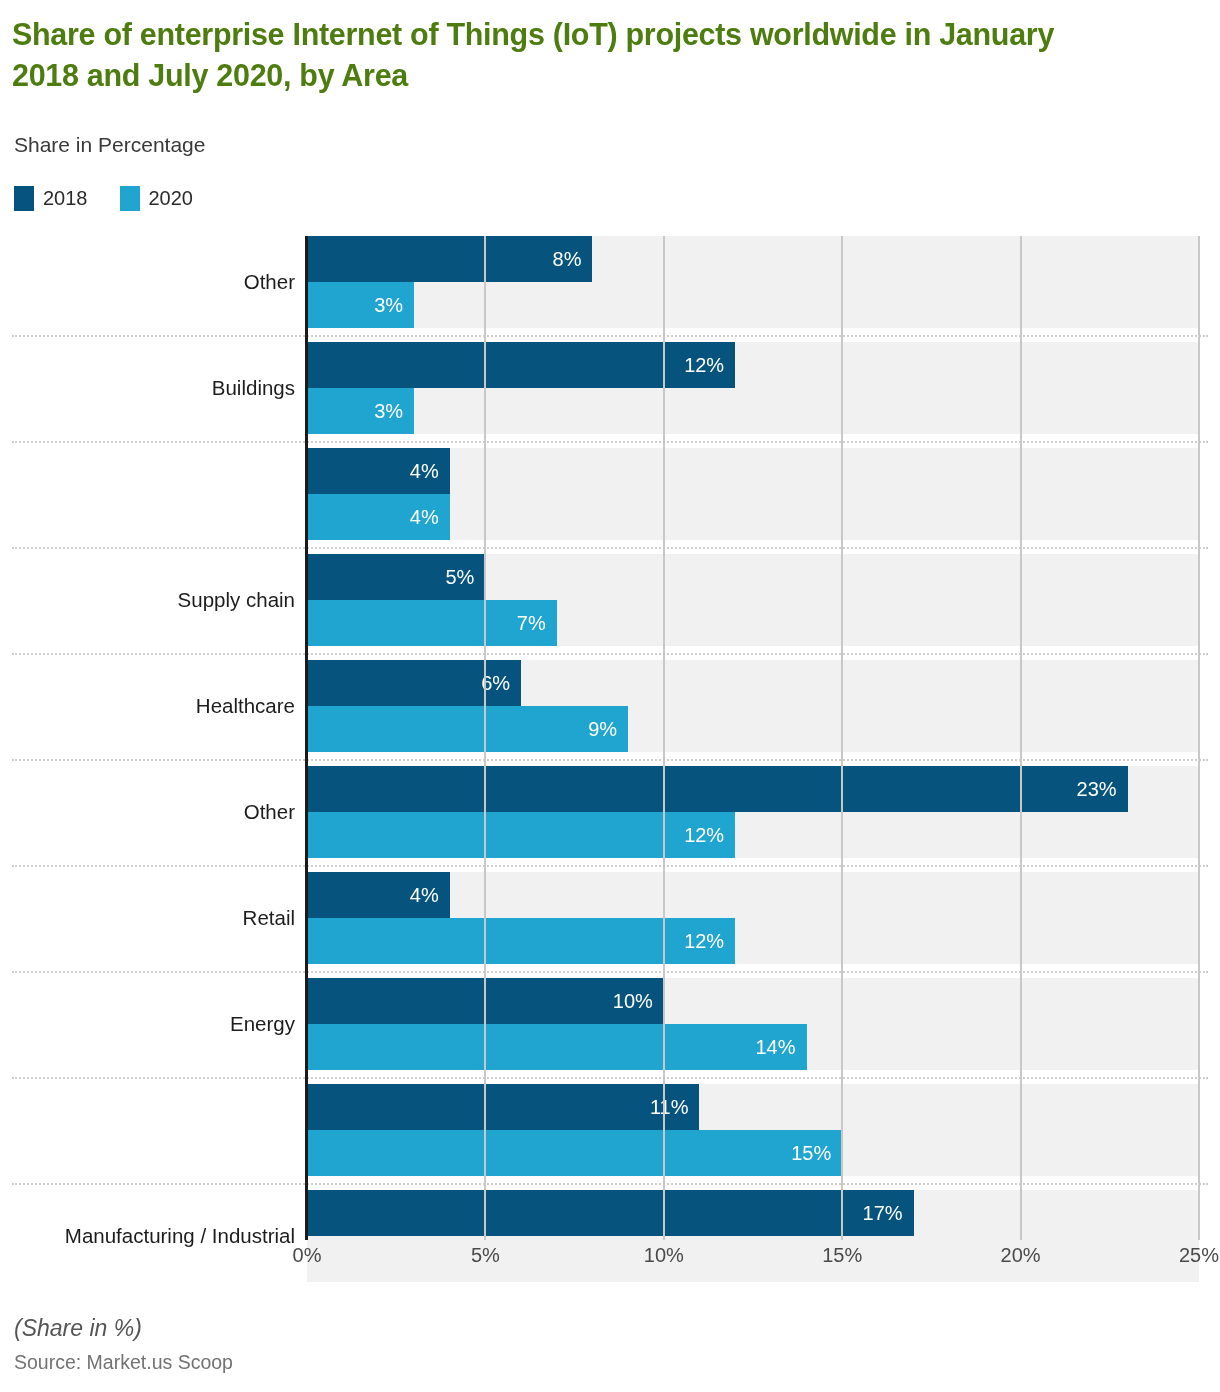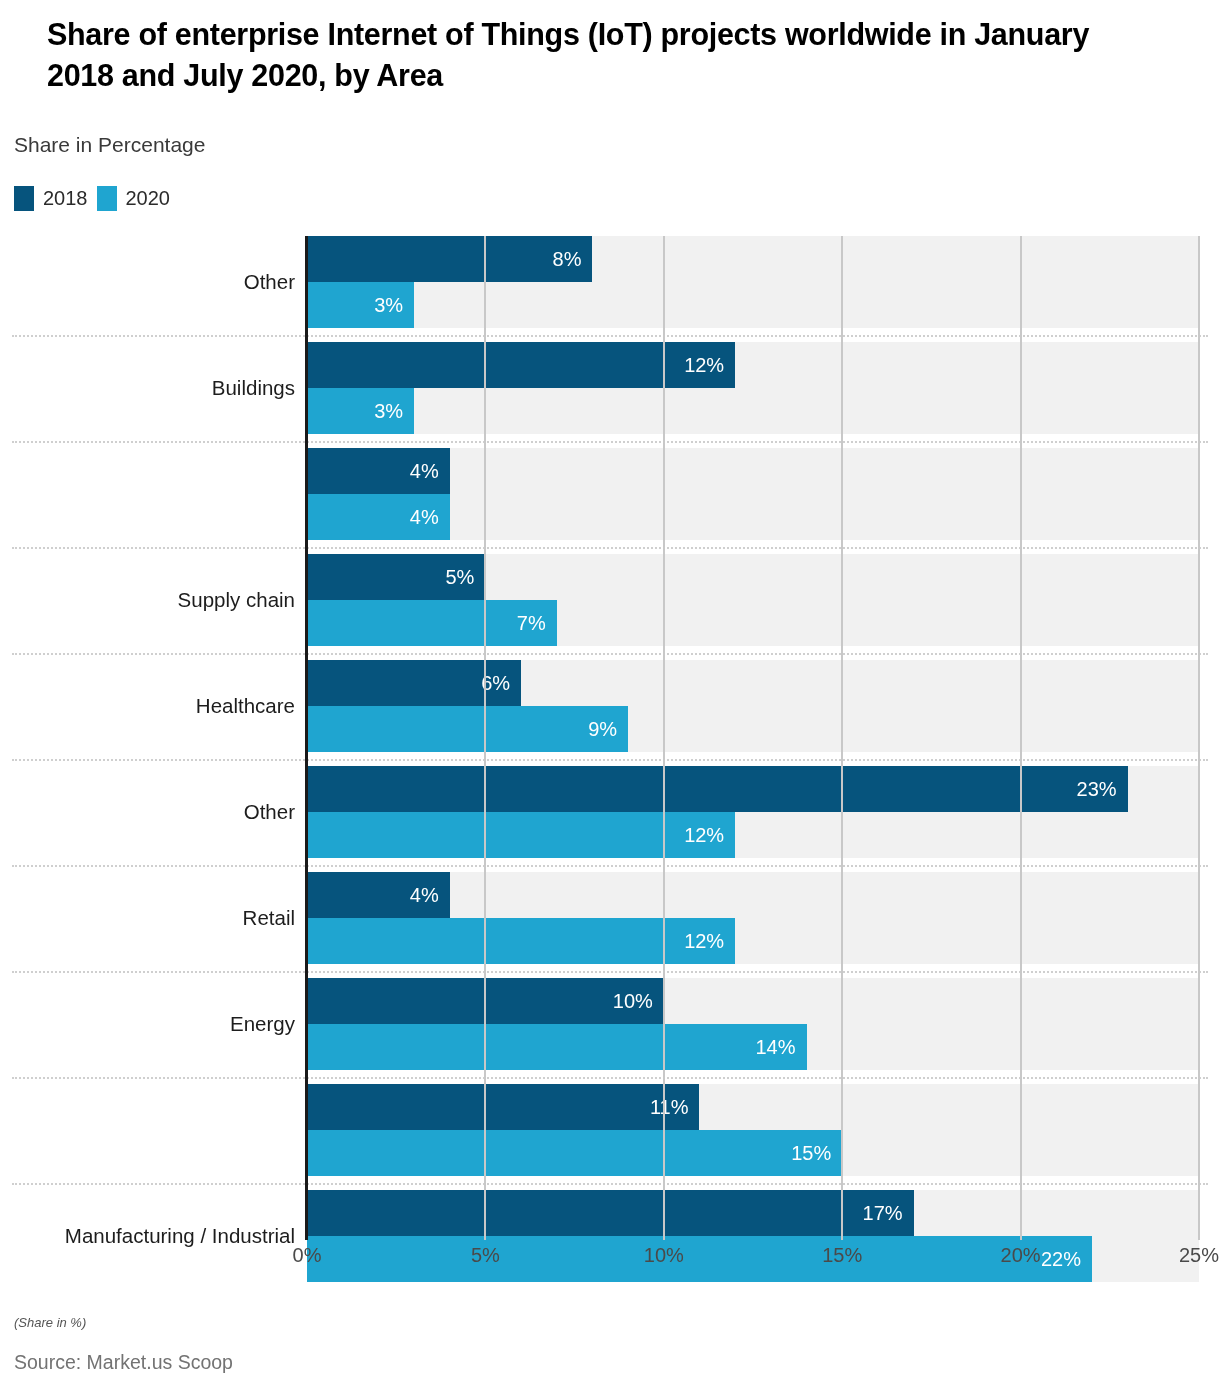--- a/index.html
+++ b/index.html
@@ -25,40 +25,39 @@
   
   .title {
     position: absolute;
     left: 12px;
     top: 14px;
     width: 1100px;
     font-size: 30.5px;
     font-weight: bold;
     line-height: 1.33;
     letter-spacing: -0.3px;
-    color: #000000;
-    margin-left: 35px;
+    color: #4d7c0f;
   }
   .subtitle {
     position: absolute;
     left: 14px;
     top: 133px;
     font-size: 21px;
     font-weight: normal;
     color: #3a3a3a;
   }
 
   
   .legend {
     position: absolute;
     left: 14px;
     top: 186px;
     display: flex;
     align-items: center;
-    gap: 9px;
+    gap: 32px;
   }
   .legend-item {
     display: flex;
     align-items: center;
     gap: 9px;
   }
   .legend-swatch {
     width: 20px;
     height: 25px;
     display: block;
@@ -171,21 +170,21 @@
     color: #4a4a4a;
     transform: translateX(-50%);
     white-space: nowrap;
   }
 
   
   .footer-note {
     position: absolute;
     left: 14px;
     top: 1315px;
-    font-size: 13px;
+    font-size: 23px;
     font-style: italic;
     color: #555555;
   }
   .footer-source {
     position: absolute;
     left: 14px;
     top: 1351px;
     font-size: 19.5px;
     color: #737373;
   }
@@ -307,23 +306,20 @@
             <span class="bar-value">15%</span>
           </div>
         </div>
         <div class="sep" style="top: 947px;"></div>
         <div class="row" style="top: 954px;">
           <div class="row-band"></div>
           <div class="row-label">Manufacturing / Industrial</div>
           <div class="bar b2018" style="width: 606.56px; background: rgb(6, 84, 125);">
             <span class="bar-value">17%</span>
           </div>
-          <div class="bar b2020" style="width: 784.96px; background: rgb(31, 165, 208);">
-            <span class="bar-value">22%</span>
-          </div>
         </div>
       </div>
     <div id="grid-host">
         <div class="gridline" style="left: 484.4px;"></div>
         <div class="gridline" style="left: 662.8px;"></div>
         <div class="gridline" style="left: 841.2px;"></div>
         <div class="gridline" style="left: 1019.6px;"></div>
         <div class="gridline" style="left: 1198px;"></div>
       </div>
     <div class="axisline"></div>

